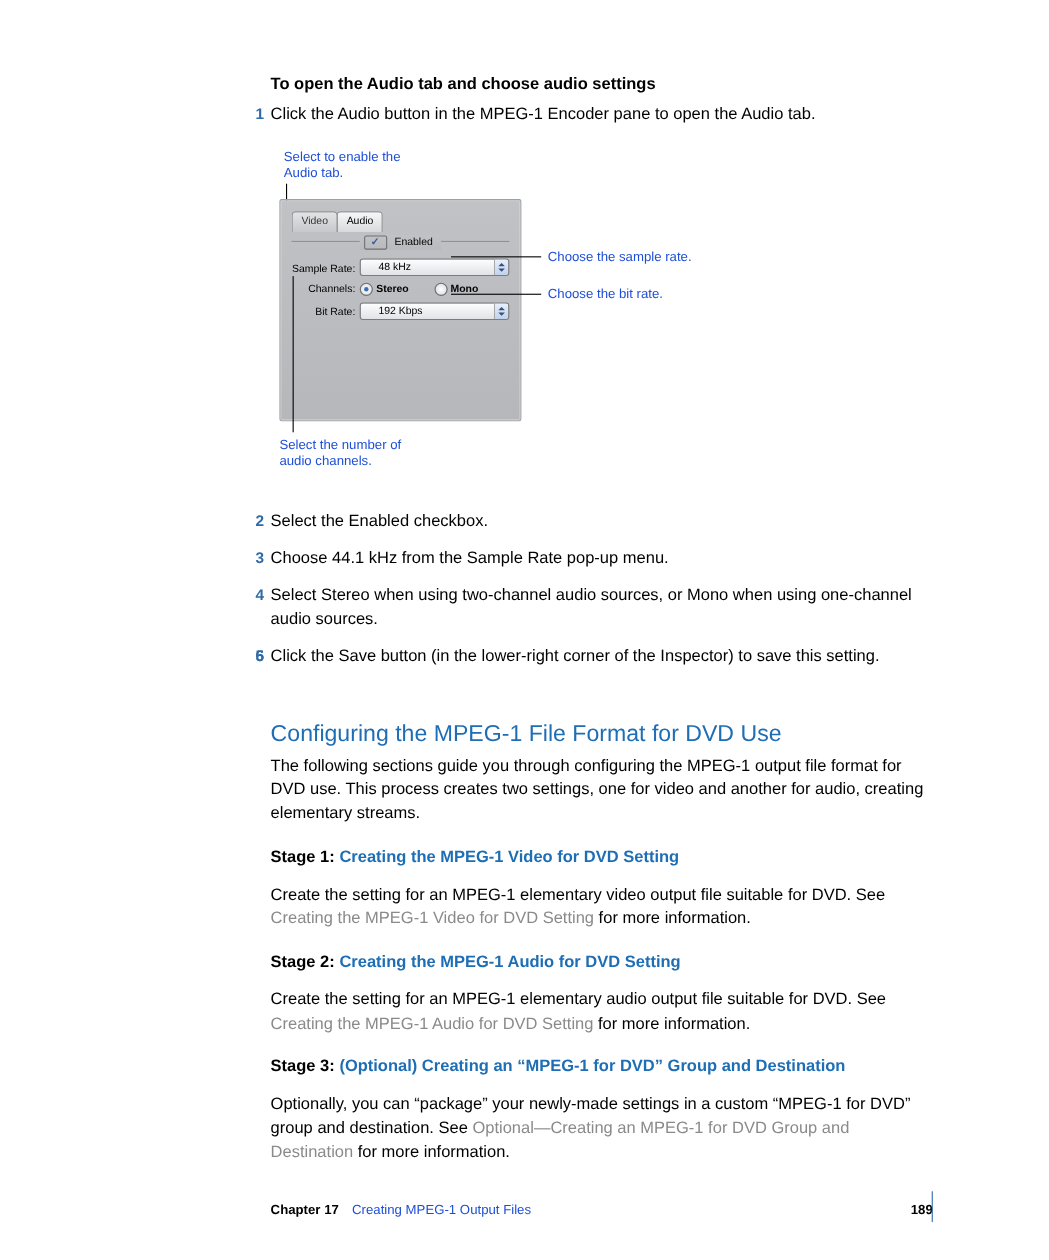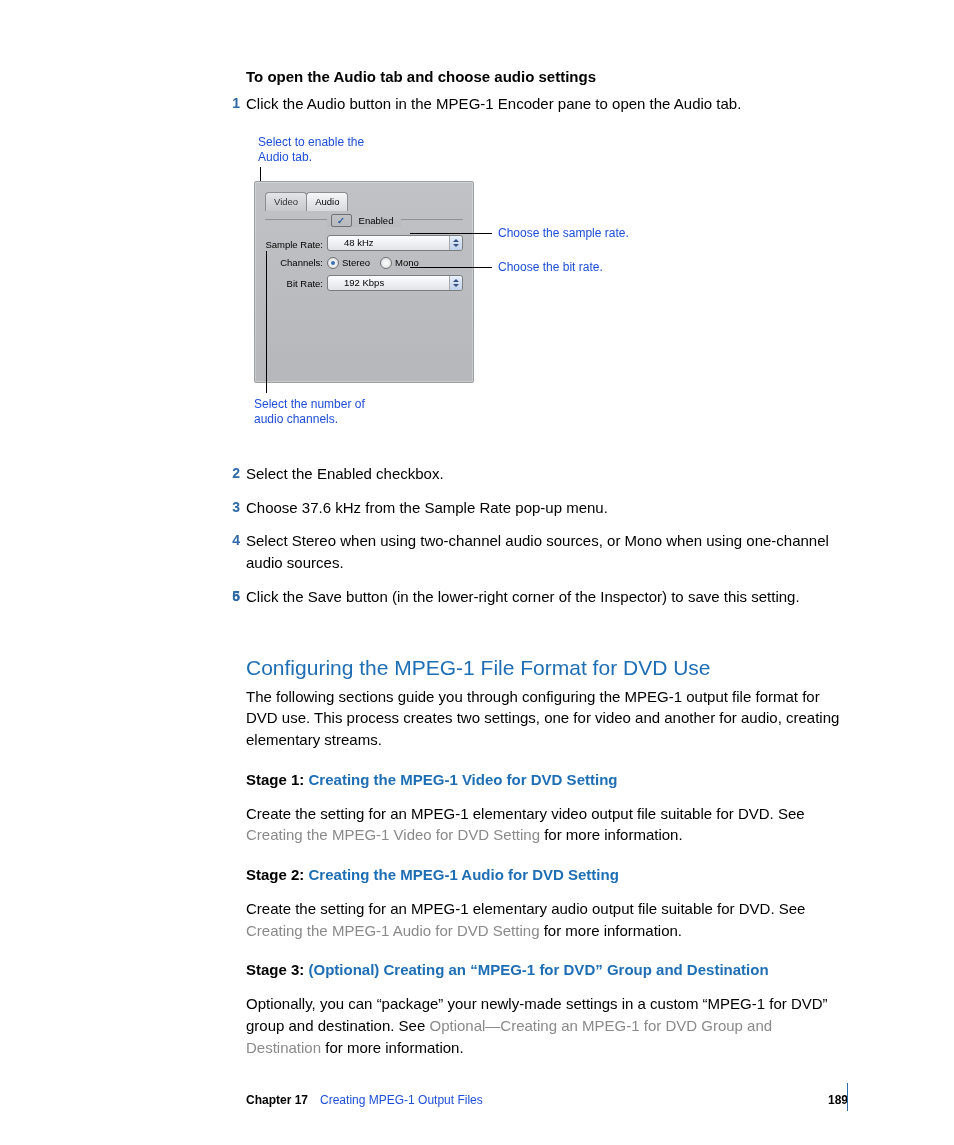--- a/index.html
+++ b/index.html
@@ -173,21 +173,21 @@
   }
   .radio {
     width:10px;height:10px;border:1px solid #6e7072;border-radius:50%;
     background: radial-gradient(#fff,#d6d8da);
     display:inline-flex;align-items:center;justify-content:center;
     margin-right:3px;
   }
   .radio.checked:after{
     content:"";width:4px;height:4px;background:#3a6fb5;border-radius:50%;
   }
-  .radio-grp{display:flex;align-items:center;gap:10px;font-size:9.5px;}
+  .radio-grp{display:flex;align-items:center;gap:23px;font-size:9.5px;font-weight:bold;}
 
   h2.section-title {
     color: #1e6eb5;
     font-weight: 400;
     font-size: 21px;
     margin: 48px 0 6px 0;
   }
   p {margin: 0 0 12px 0; line-height: 1.45;}
   .stage-title {font-weight: 600; margin-top: 18px;}
   .stage-title .stage-link {color: #1e6eb5; font-weight:600;}
@@ -277,21 +277,21 @@
           <div class="callout" style="left:252px;top:91px">Choose the sample rate.</div>
 
           <div class="callout-line" style="left:164px;top:132px;width:82px;height:1px"></div>
           <div class="callout" style="left:252px;top:125px">Choose the bit rate.</div>
 
           <div class="callout-line" style="left:20px;top:116px;width:1px;height:142px"></div>
           <div class="callout" style="left:8px;top:262px;width:130px">Select the number of audio channels.</div>
         </div>
       </li>
       <li><span class="num">2</span><span>Select the Enabled checkbox.</span></li>
-      <li><span class="num">3</span><span>Choose 37.6 kHz from the Sample Rate pop-up menu.</span></li>
+      <li><span class="num">3</span><span>Choose 44.1 kHz from the Sample Rate pop-up menu.</span></li>
       <li><span class="num">4</span><span>Select Stereo when using two-channel audio sources, or Mono when using one-channel audio sources.</span></li>
       <li><span class="num">5</span></li>
       <li><span class="num">6</span><span>Click the Save button (in the lower-right corner of the Inspector) to save this setting.</span></li>
     </ol>
 
     <h2 class="section-title">Configuring the MPEG-1 File Format for DVD Use</h2>
     <p>The following sections guide you through configuring the MPEG-1 output file format for DVD use. This process creates two settings, one for video and another for audio, creating elementary streams.</p>
 
     <p class="stage-title">
       <span>Stage 1: </span><span class="stage-link">Creating the MPEG-1 Video for DVD Setting</span>

